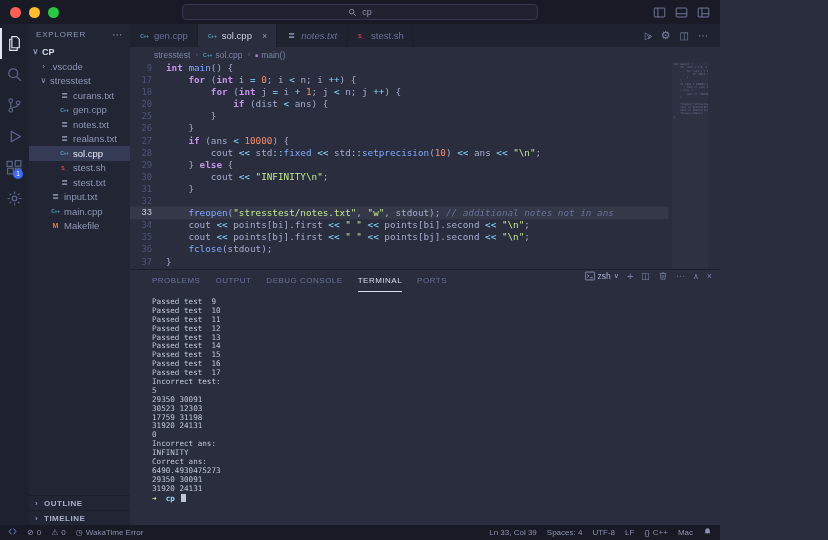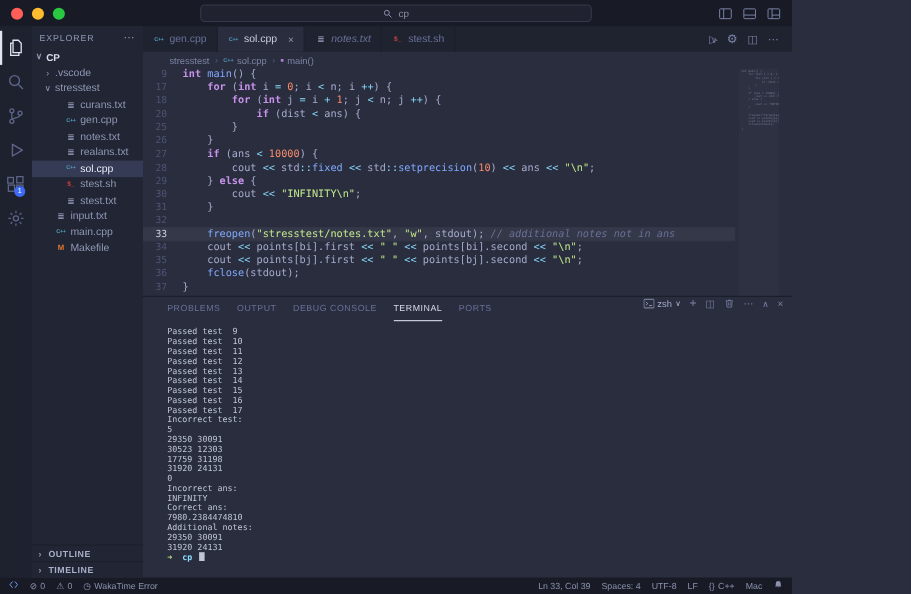--- a/index.html
+++ b/index.html
@@ -70,21 +70,21 @@
   .bc-sep { color:#565d7e; font-size:8px; }
   .bc-icon-cpp { color:#519aba; font-size:5px; font-weight:bold; }
   .bc-icon-method { color:#b180d7; font-size:5px; }
 
   .editor { flex:1; position:relative; min-height:0; overflow:hidden; }
   .code { position:absolute; inset:0 52px 0 0; font-family:"DejaVu Sans Mono", monospace;
     font-size:9.3px; line-height:12.1px; }
   .code-line { display:flex; height:12.1px; white-space:pre; }
   .code-line.current { background:rgba(255,255,255,0.055); box-shadow:0 0 0 0.5px rgba(255,255,255,0.04); }
   .ln { flex:0 0 22px; text-align:right; color:#4d5474; margin-right:14px; font-size:8.8px; }
-  .code-line.current .ln { color:#c9cede; }
+  .code-line.current .ln { color:#c9cede;font-family:Liberation Mono, monospace; }
   .tk-kw { color:#c792ea;font-weight:bold; } .tk-fn { color:#82aaff; } .tk-num { color:#f78c6c; }
   .tk-str { color:#c3e88d; } .tk-op { color:#89ddff; } .tk-pl { color:#a6accd; }
   .tk-cmt { color:#697098; font-style:italic; }
   .minimap { position:absolute; top:0; right:12px; width:36px; bottom:0; background:rgba(255,255,255,0.025); overflow:hidden; }
   .minimap pre { margin:1px 0 0 2px; font-family:"DejaVu Sans Mono",monospace;
     font-size:2.6px; line-height:3.3px; color:rgba(166,172,205,0.55); white-space:pre; }
 
   
   .panel { flex:0 0 256px; border-top:1px solid #1b1e2b; display:flex; flex-direction:column; background:#292d3e; }
   .panel-header { flex:0 0 22px; display:flex; align-items:flex-start; padding:0 8px 0 22px; }
@@ -401,22 +401,21 @@
             <div class="t-line">Incorrect test:</div>
             <div class="t-line">5</div>
             <div class="t-line">29350 30091</div>
             <div class="t-line">30523 12303</div>
             <div class="t-line">17759 31198</div>
             <div class="t-line">31920 24131</div>
             <div class="t-line">0</div>
             <div class="t-line">Incorrect ans:</div>
             <div class="t-line">INFINITY</div>
             <div class="t-line">Correct ans:</div>
-            <div class="t-line">7980.2384474810</div>
-            <div class="t-line">Additional notes:</div>
+            <div class="t-line">6490.4930475273</div>
             <div class="t-line">29350 30091</div>
             <div class="t-line">31920 24131</div>
             <div class="t-line"><span class="prompt-arrow">➜</span>  <span class="prompt-cwd">cp</span> <span class="cursor"></span></div>
           </div>
       </div>
     </div>
   </div>
 
   <div class="statusbar">
     <div class="sb-left" id="status-left">

